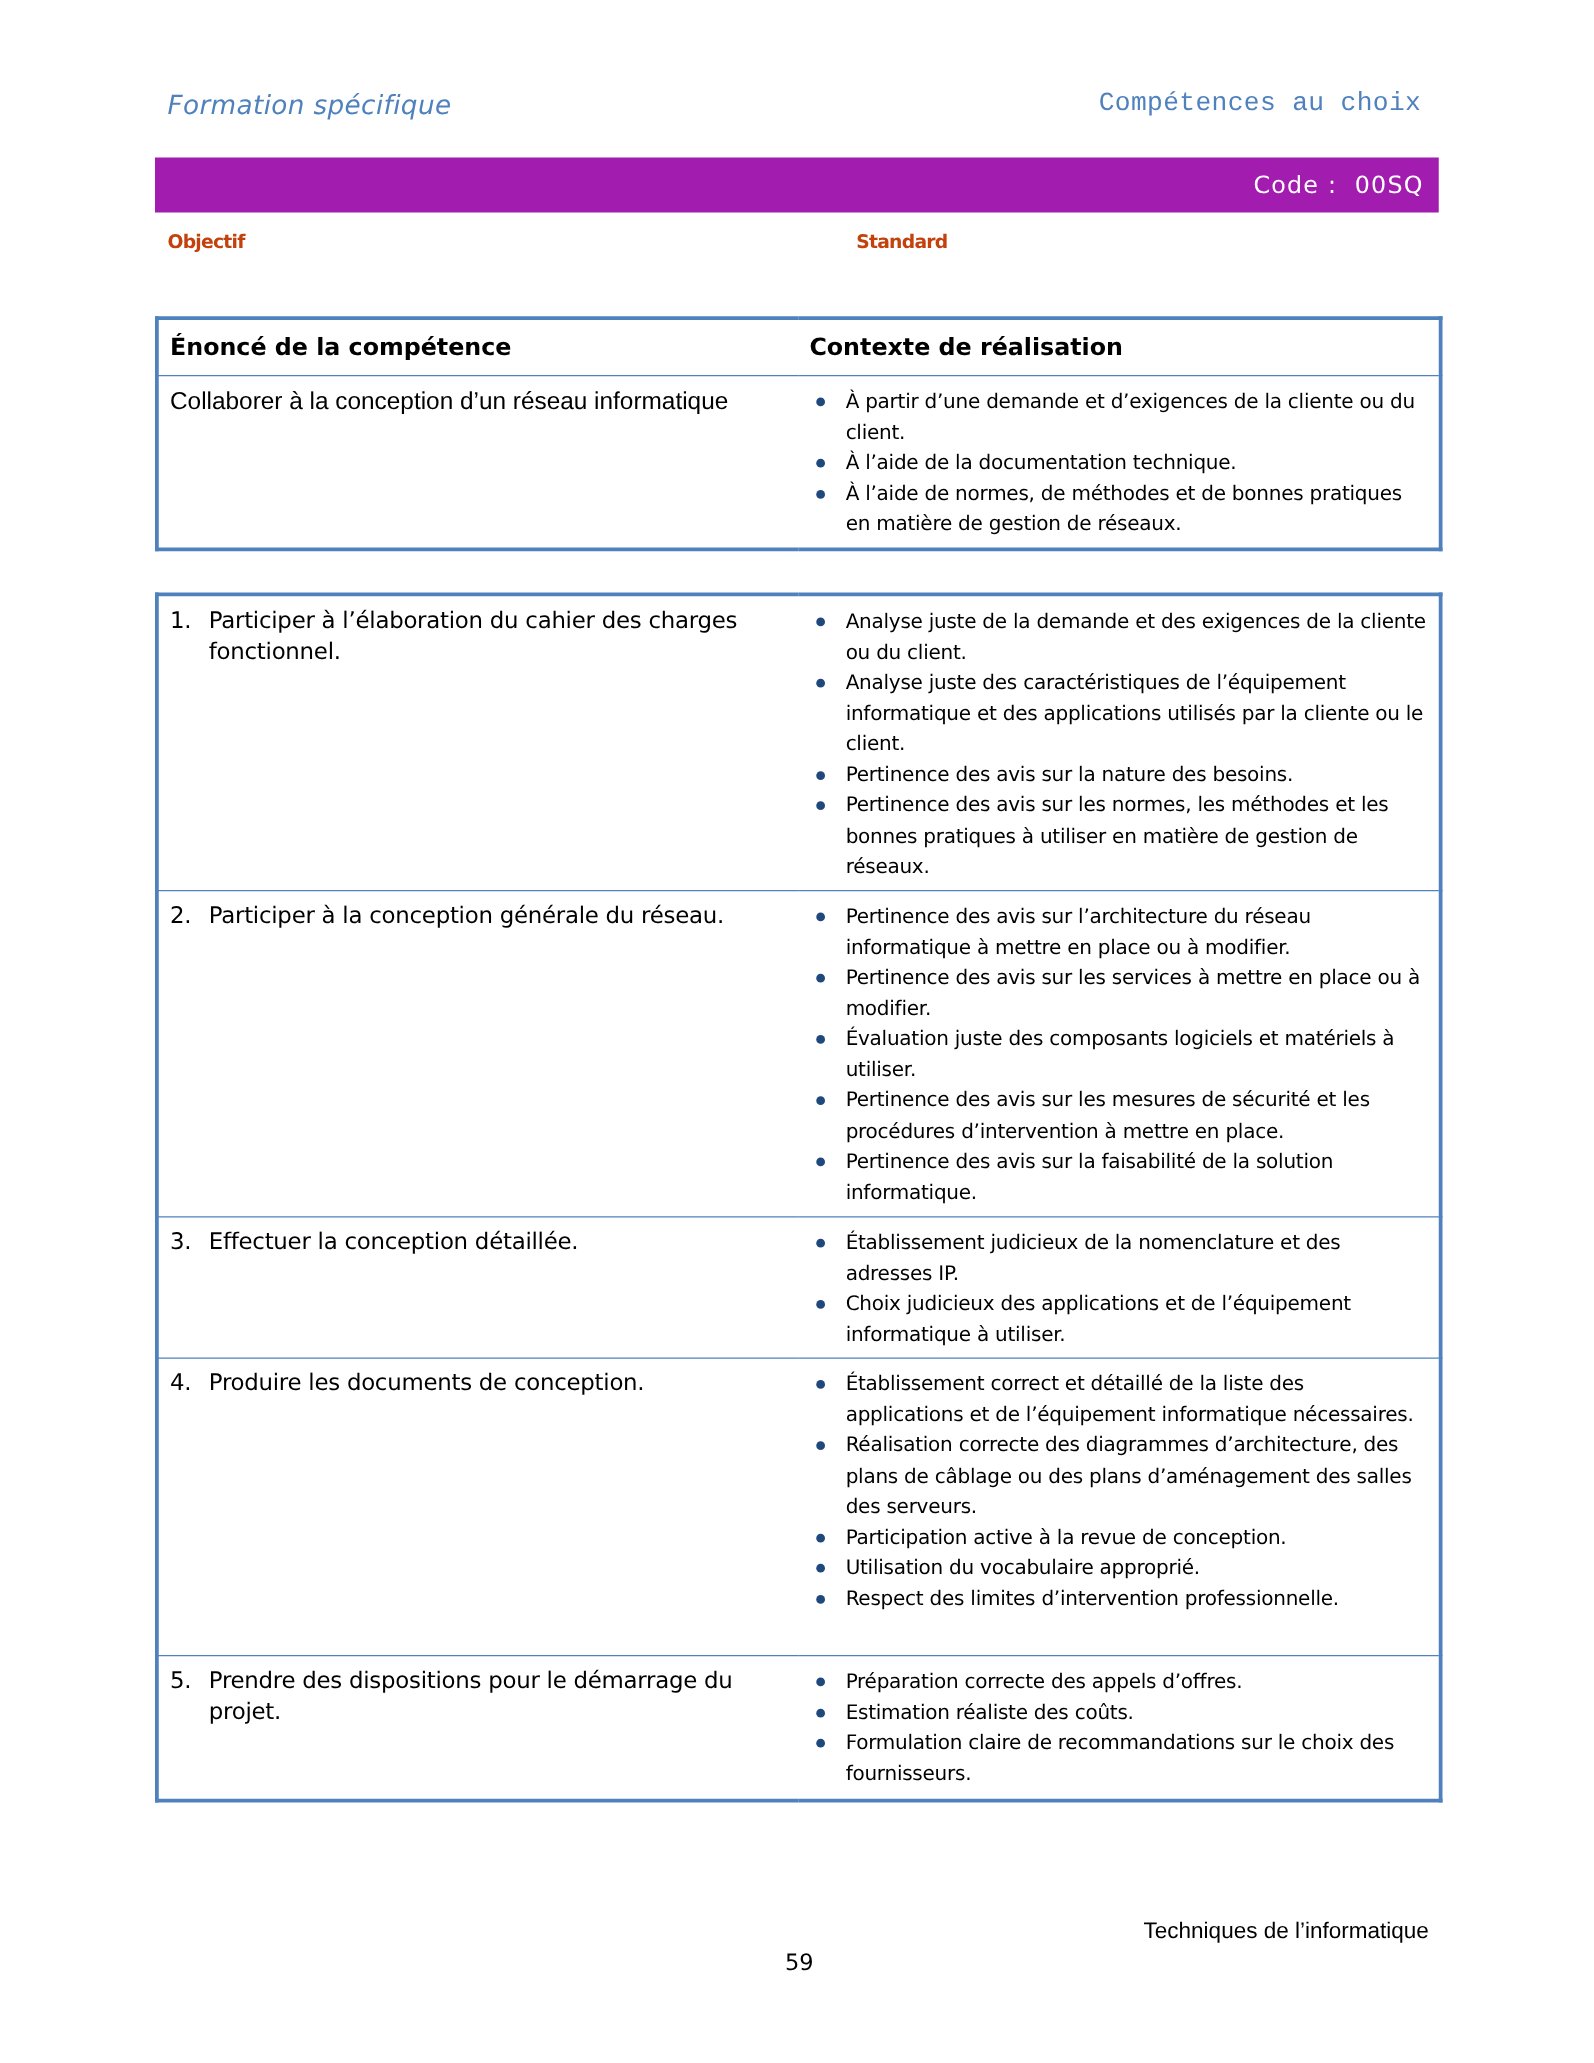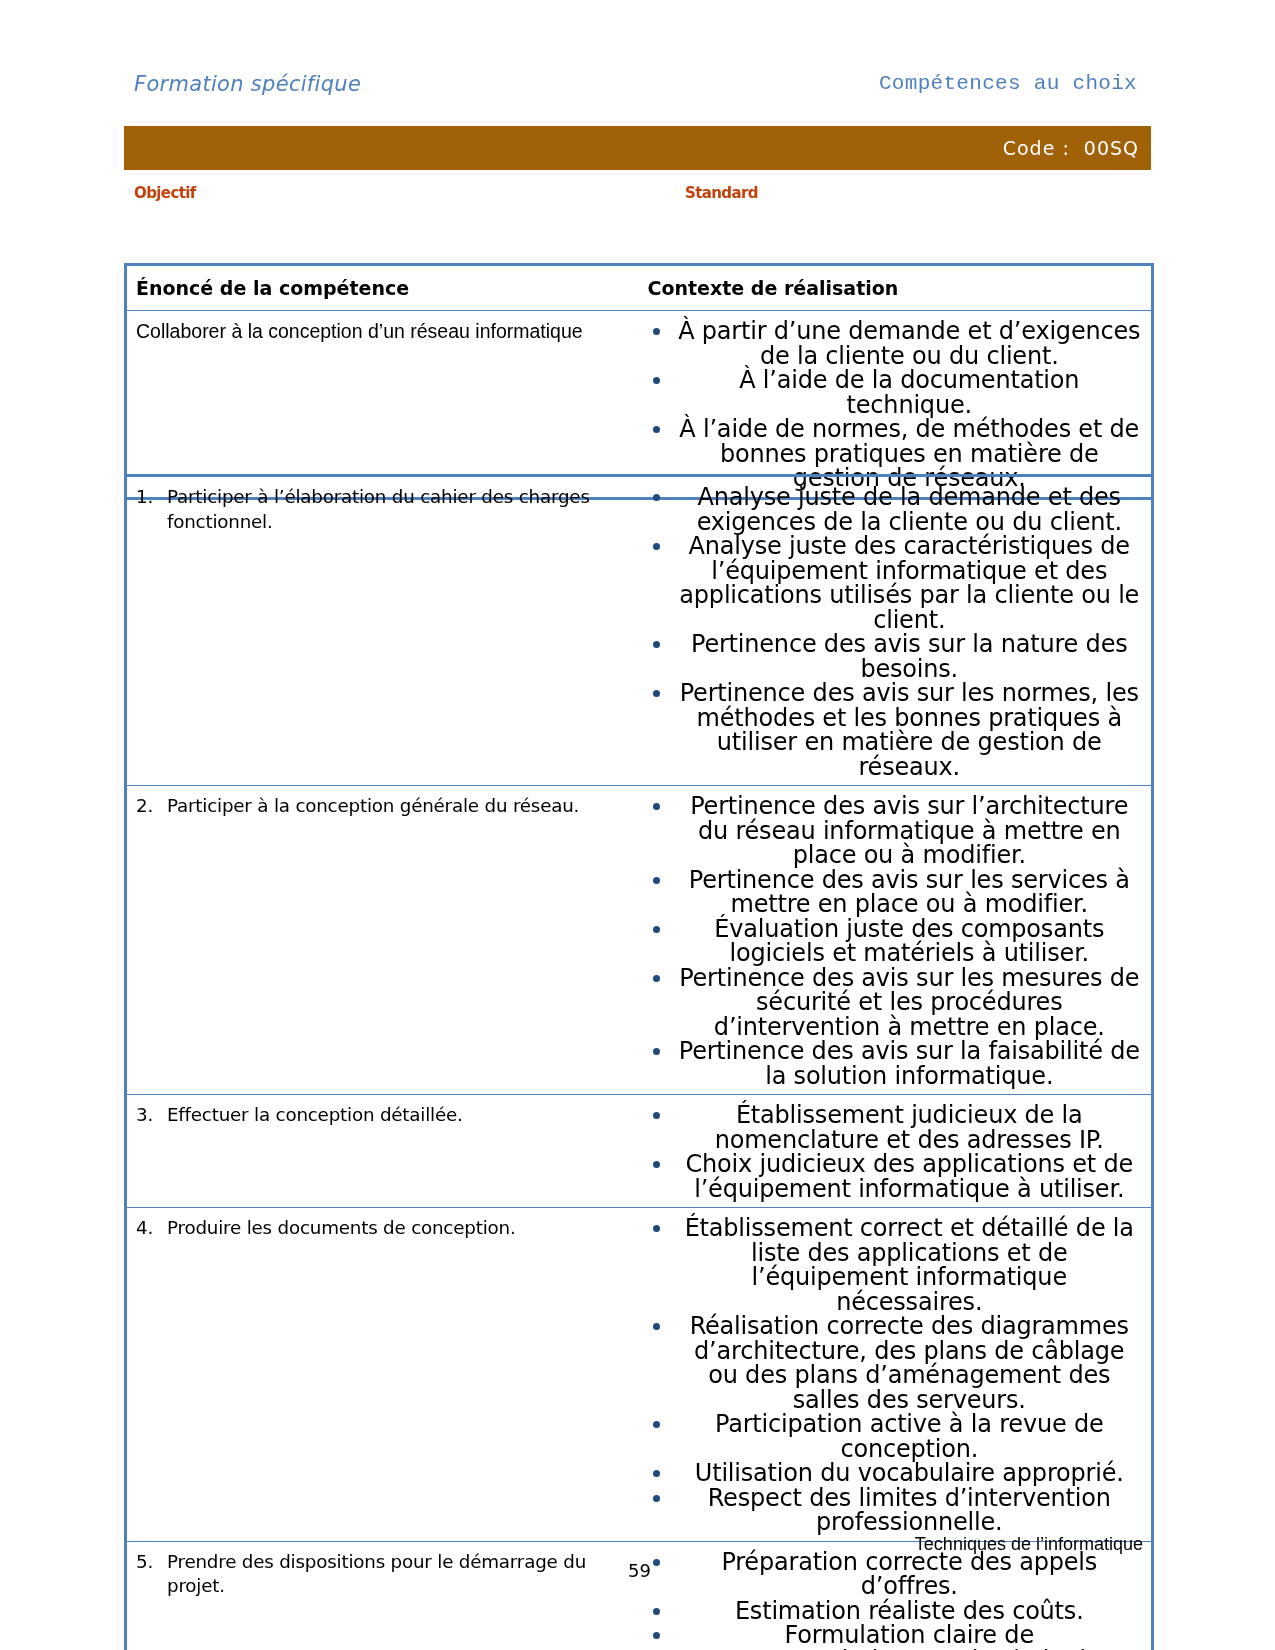--- a/index.html
+++ b/index.html
@@ -3,41 +3,41 @@
 <meta charset="utf-8">
 <style>
   html, body { margin: 0; padding: 0; background: #ffffff; }
   body { width: 1275px; height: 1650px; position: relative; overflow: hidden;
          font-family: "DejaVu Sans", sans-serif; color: #000; }
   .hdr { position: absolute; top: 72px; font-size: 21px; color: #4f81bd; letter-spacing: 0.3px;
          font-family: "DejaVu Sans", sans-serif; font-weight: normal; }
   .hdr-left { left: 134px; font-style: italic; }
   .hdr-right { right: 138px; font-family: Liberation Mono, monospace; }
   .code-bar { position: absolute; left: 124px; top: 126px; width: 1027px; height: 44px;
-              background: #a16207; color: #ffffff; font-size: 19px; letter-spacing: 1px; }
+              background: #a21caf; color: #ffffff; font-size: 19px; letter-spacing: 1px; }
   .code-bar .code-wrap { position: absolute; right: 12px; top: 11px; }
   .code-bar .code-value { margin-left: 14px; }
   .sec { position: absolute; top: 184px; font-size: 15px; font-weight: bold; color: #c2410c;
          font-family: "DejaVu Sans", sans-serif; letter-spacing: -0.6px; }
   .sec-left { left: 134px; }
   .sec-right { left: 646px; margin-left: 39px; }
 
   table.comp { position: absolute; left: 124px; width: 1027px; border-collapse: collapse;
                border: 3px solid #4f81bd; table-layout: fixed; }
   table.comp th, table.comp td { border-bottom: 1px solid #4f81bd; vertical-align: top; text-align: left; }
   table.comp th { font-size: 19px; font-weight: bold; padding: 11px 9px 10px 9px; height: 23px;
                   font-family: "DejaVu Sans", sans-serif; }
   table.comp td { font-size: 19px; padding: 8px 9px 6px 9px; font-family: "Liberation Sans", sans-serif; line-height: 24.5px; }
   col.c1 { width: 513px; }
   col.c2 { width: 514px; }
-  #t1 { top: 263px; height: 185px; }
+  #t1 { top: 253px; height: 185px; }
   #t2 { top: 474px; }
 
   ul.bul { margin: 0; padding: 0; list-style: none; }
-  ul.bul li { position: relative; padding-left: 29px; font-family: "DejaVu Sans", sans-serif; font-size: 24px; letter-spacing: -0.2px; text-align: center; }
+  ul.bul li { position: relative; padding-left: 29px; font-family: "DejaVu Sans", sans-serif; font-size: 16px; letter-spacing: -0.2px; }
   ul.bul li .dot { position: absolute; left: 5px; top: 9px; width: 7px; height: 7px; border-radius: 50%; background: #1f497d; }
   .num-item { position: relative; padding-left: 31px; font-family: "DejaVu Sans", sans-serif; font-size: 18.3px; letter-spacing: -0.2px; }
   .num-item .num { position: absolute; left: 0; top: 0; }
   .enonce { font-family: "Liberation Sans", sans-serif; font-size: 19.5px; }
 
   tr.r1 td { height: 221px; }
   tr.r2 td { height: 246px; }
   tr.r3 td { height: 96px; }
   tr.r4 td { height: 223px; }
   tr.r5 td { height: 100px; border-bottom: none; }

